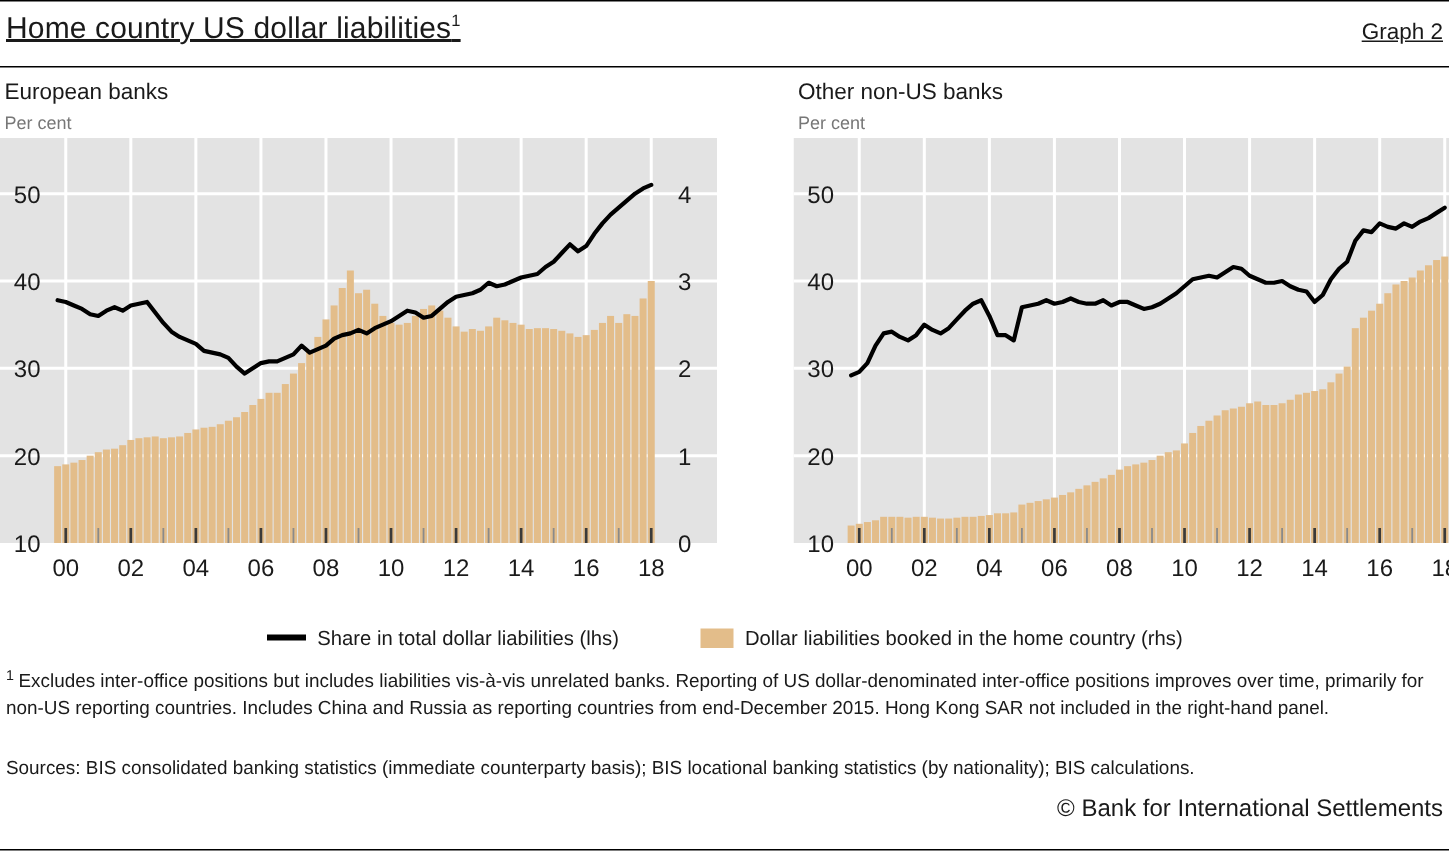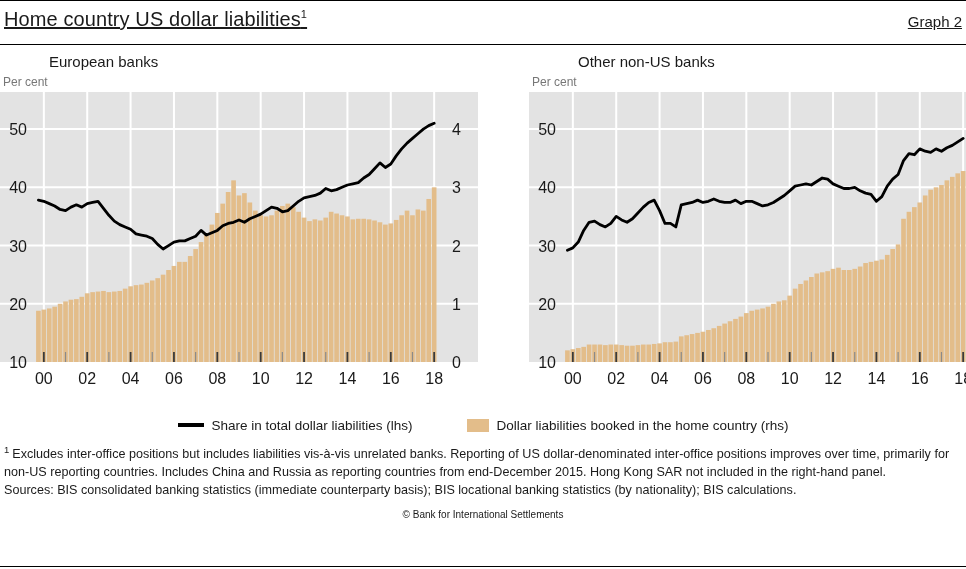--- a/index.html
+++ b/index.html
@@ -19,40 +19,40 @@
           display:flex;align-items:flex-start;justify-content:space-between;padding:0 4px;box-sizing:border-box;text-decoration:underline;}
   .title{font-size:20px;font-weight:400;letter-spacing:0.1px;line-height:26px;}
   .title sup{font-size:11px;vertical-align:super;line-height:0;}
   .graphno{font-size:15px;line-height:26px;padding-top:3px;}
 
   .panels{position:absolute;left:0;top:52px;width:966px;height:345px;}
   .panel{position:absolute;top:0;width:478px;height:345px;}
   .panel.left{left:0;}
   .panel.right{left:488px;padding-left:41px;}
 
-  .panel-title{font-size:15px;line-height:20px;padding-left:3px;height:22px;margin-left:46px;}
+  .panel-title{font-size:15px;line-height:20px;padding-left:3px;height:22px;}
   .unit-row{position:relative;height:18px;padding:0 3px;}
   .unit{font-size:12px;color:#777;line-height:16px;}
   .unit.l{position:absolute;left:3px;top:0;}
   .unit.r{position:absolute;right:3px;top:0;margin-top:20px;}
 
   .plotwrap{position:relative;width:478px;height:280px;}
   svg{display:block;}
 
   .legend{position:absolute;left:0;top:412px;width:966px;height:26px;
           display:flex;align-items:center;justify-content:center;gap:54px;font-size:13.5px;}
   .legend-item{display:flex;align-items:center;gap:8px;}
   .legend-line{width:26px;height:4px;background:#000;display:inline-block;}
   .legend-swatch{width:22px;height:13px;display:inline-block;}
 
   .notes{position:absolute;left:0;top:446px;width:966px;padding:0 4px;box-sizing:border-box;}
   .fn{font-size:12.6px;line-height:17.5px;text-align:left;}
   .fn sup{font-size:9.5px;vertical-align:super;line-height:0;padding-right:3px;}
-  .sources{font-size:12.6px;line-height:17.5px;margin-top:1px;}
-  .copyright{font-size:10px;text-align:center;margin-top:9px;}
+  .sources{font-size:12.6px;line-height:17.5px;margin-top:23px;}
+  .copyright{font-size:16px;text-align:right;margin-top:9px;}
 </style>
 </head>
 <body>
 
 <div class="page">
 
   <div class="rule rule-top"></div>
 
   <div class="header">
     <div class="title">

